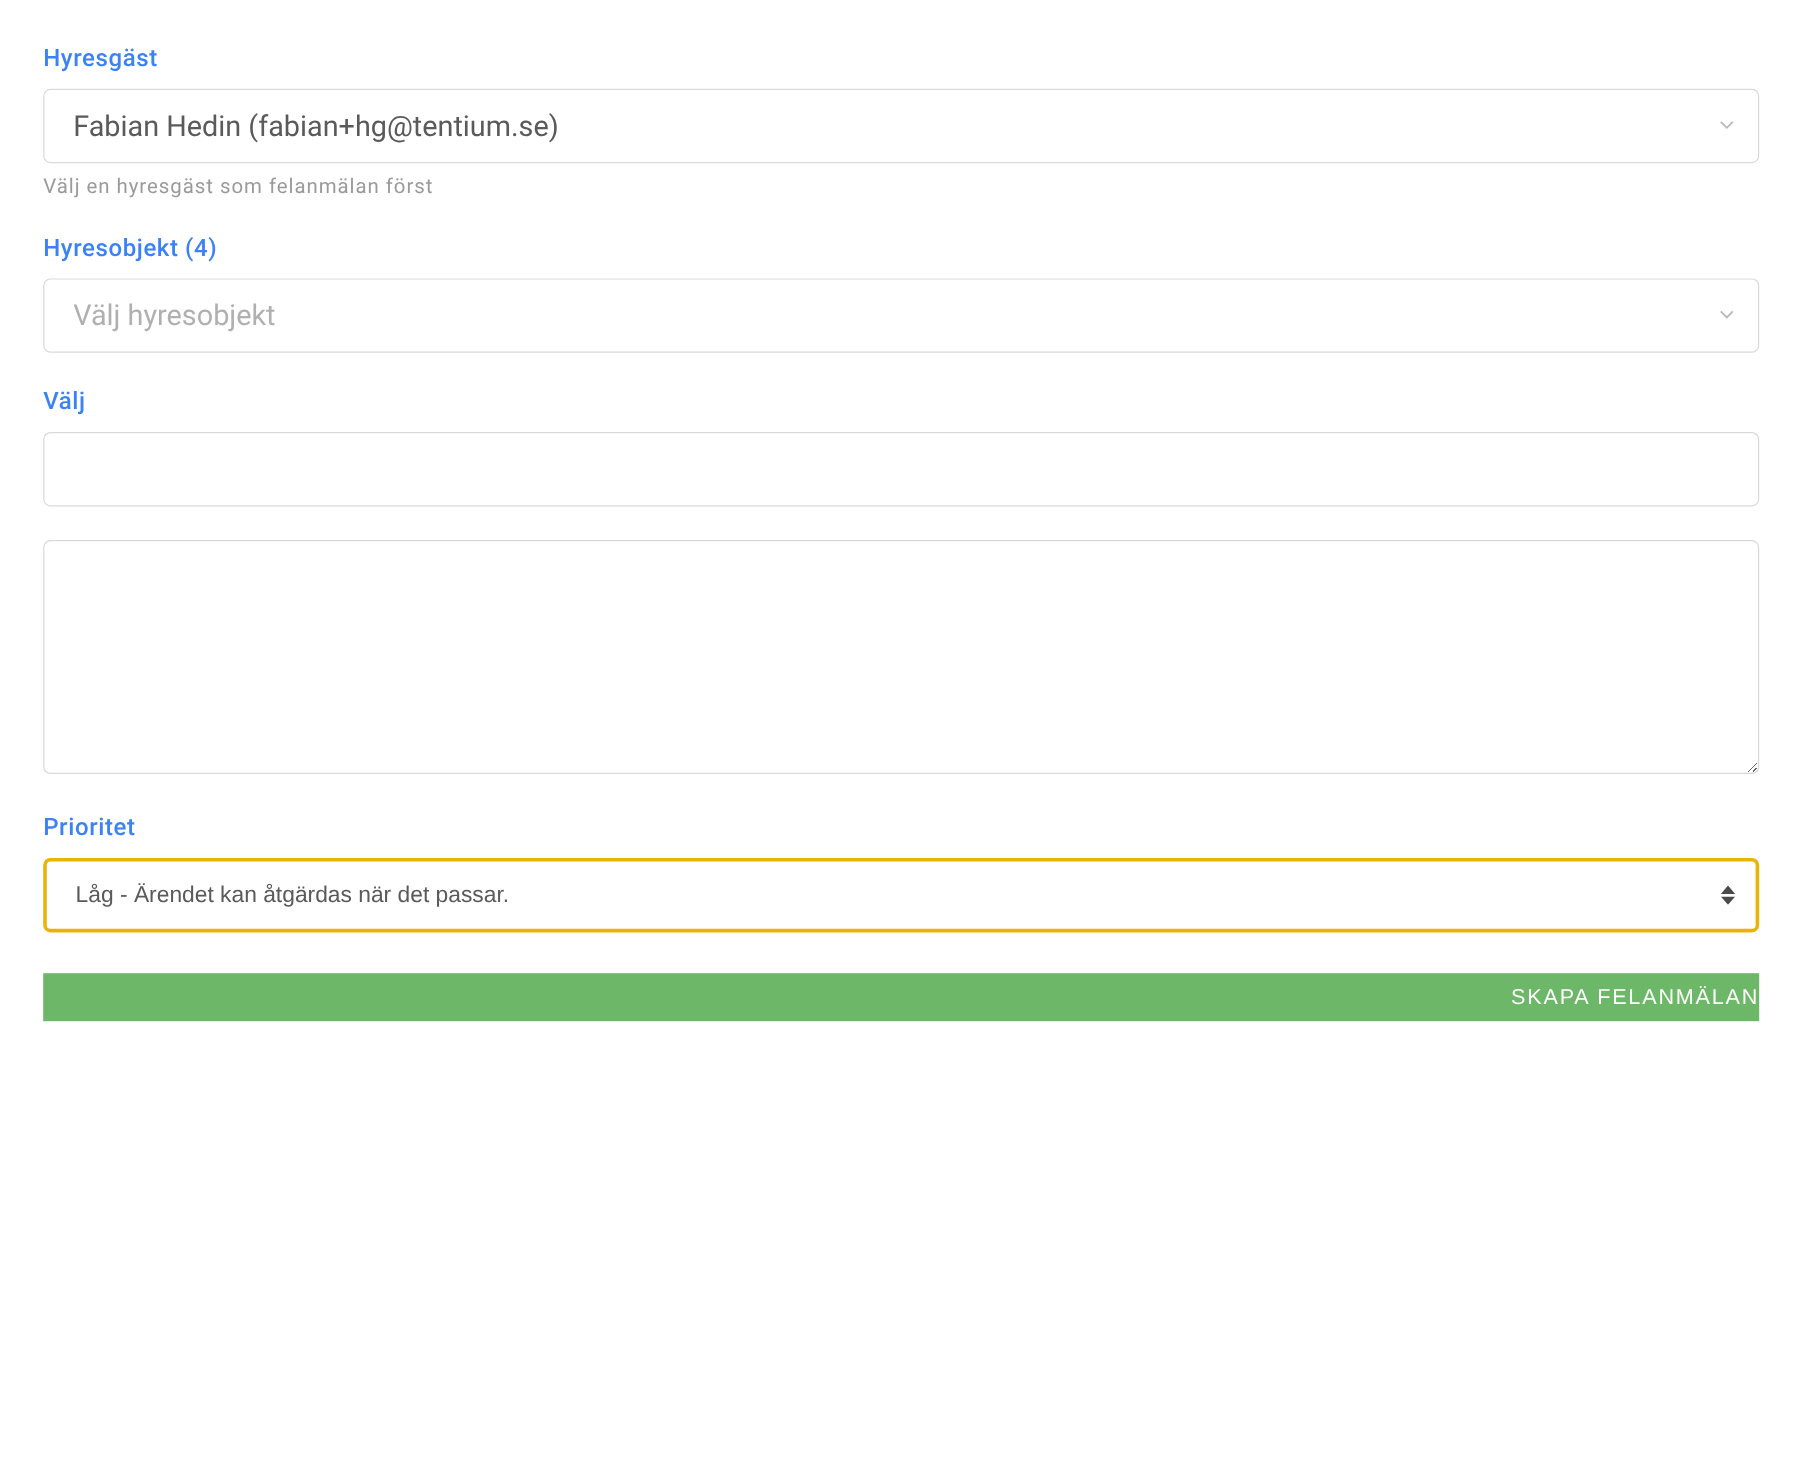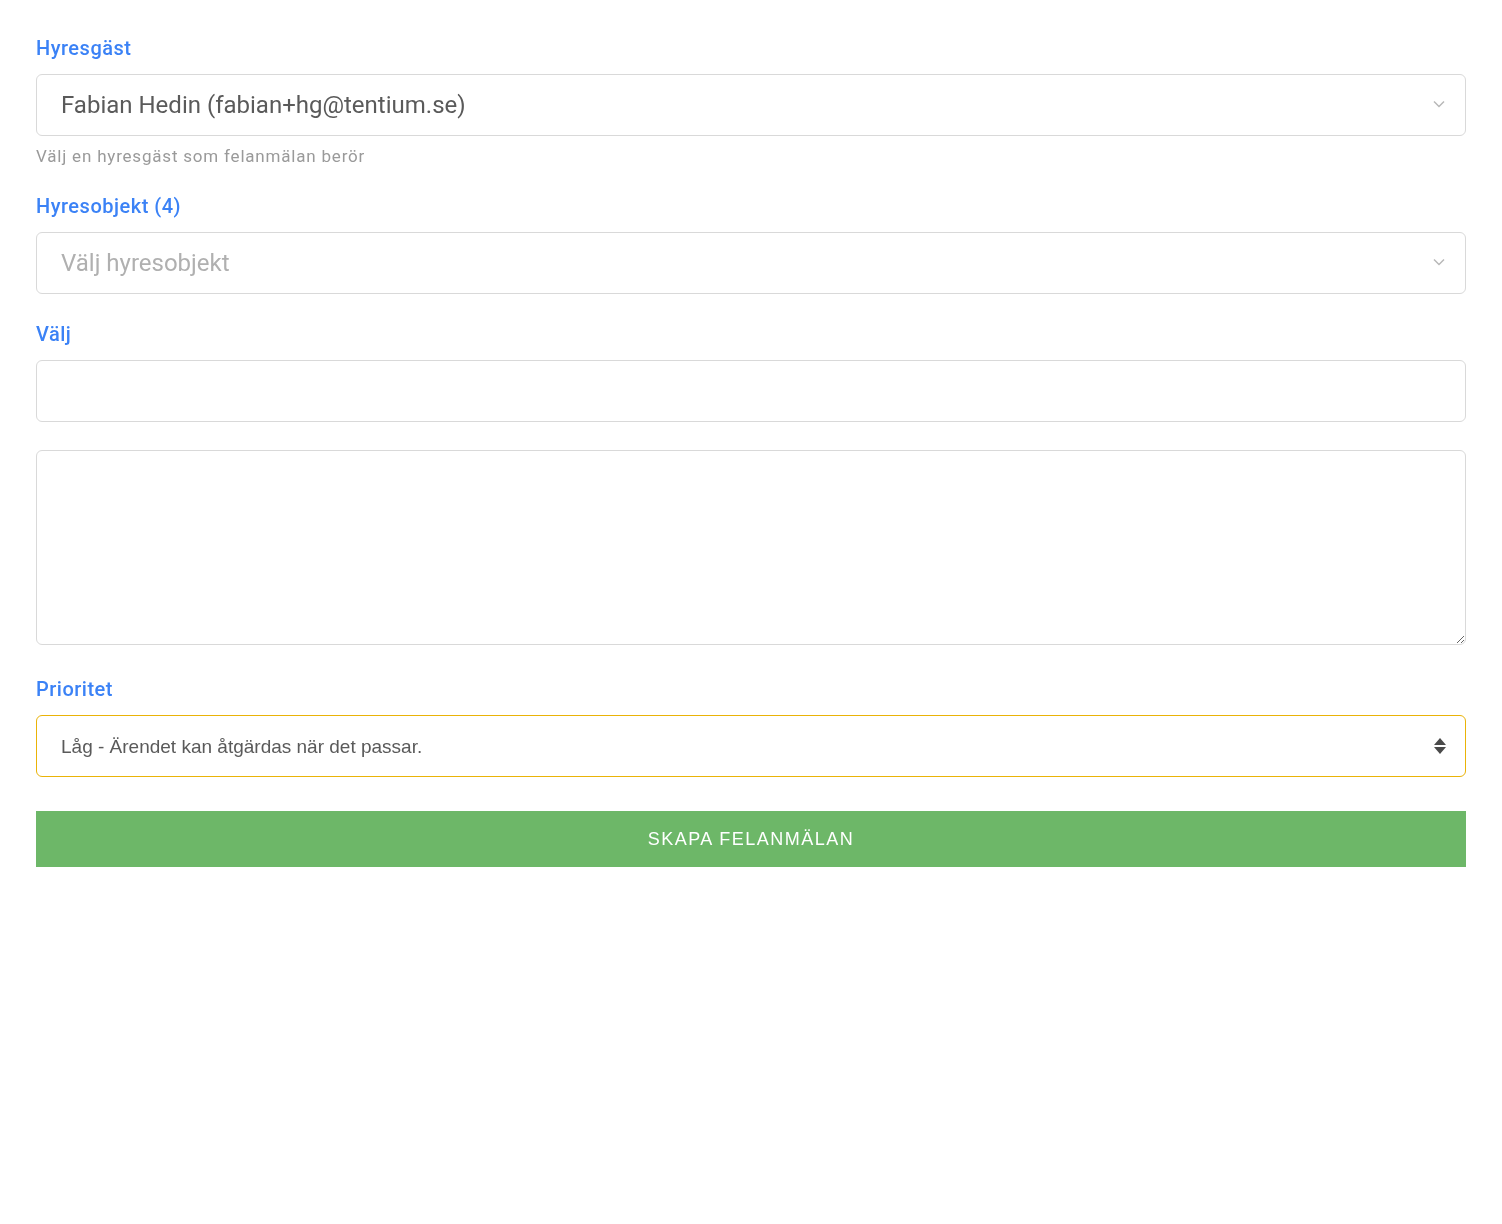--- a/index.html
+++ b/index.html
@@ -86,21 +86,21 @@
       resize: vertical;
       font-family: inherit;
     }
     .native-select-wrapper {
       position: relative;
       width: 100%;
     }
     .native-select {
       width: 100%;
       height: 62px;
-      border: 1px solid #eab308;
+      border: 3px solid #eab308;
       border-radius: 6px;
       padding: 0 48px 0 24px;
       font-size: 19px;
       color: #5a5a5a;
       background: #ffffff;
       cursor: pointer;
       appearance: none;
       -webkit-appearance: none;
       -moz-appearance: none;
     }
@@ -114,47 +114,48 @@
       flex-direction: column;
       gap: 2px;
     }
     .sort-icon svg {
       width: 12px;
       height: 7px;
       fill: #4a4a4a;
     }
     .submit-button {
       width: 100%;
-      height: 56px;
+      height: 40px;
       background: #6db768;
       color: #ffffff;
       border: none;
       font-size: 18px;
       font-weight: 500;
       letter-spacing: 1.5px;
       cursor: pointer;
       margin-top: 6px;
+      text-align: right;
     }
   </style>
 </head>
 <body>
 
 
 
 <div class="form-group">
   <label class="form-label">Hyresgäst</label>
   <div class="select-wrapper">
     <div class="select-field">Fabian Hedin (fabian+hg@tentium.se)</div>
     <span class="chevron-icon">
       <svg viewBox="0 0 14 14">
           <polyline points="2,5 7,10 12,5"></polyline>
         </svg>
     </span>
   </div>
-  <div class="help-text">Välj en hyresgäst som felanmälan berör</div>
+  <div class="help-text">Välj en hyresgäst som felanmälan först</div>
 </div>
 
 <div class="form-group">
   <label class="form-label">Hyresobjekt (4)</label>
   <div class="select-wrapper">
     <div class="select-field placeholder">Välj hyresobjekt</div>
     <span class="chevron-icon">
       <svg viewBox="0 0 14 14">
           <polyline points="2,5 7,10 12,5"></polyline>
         </svg>

